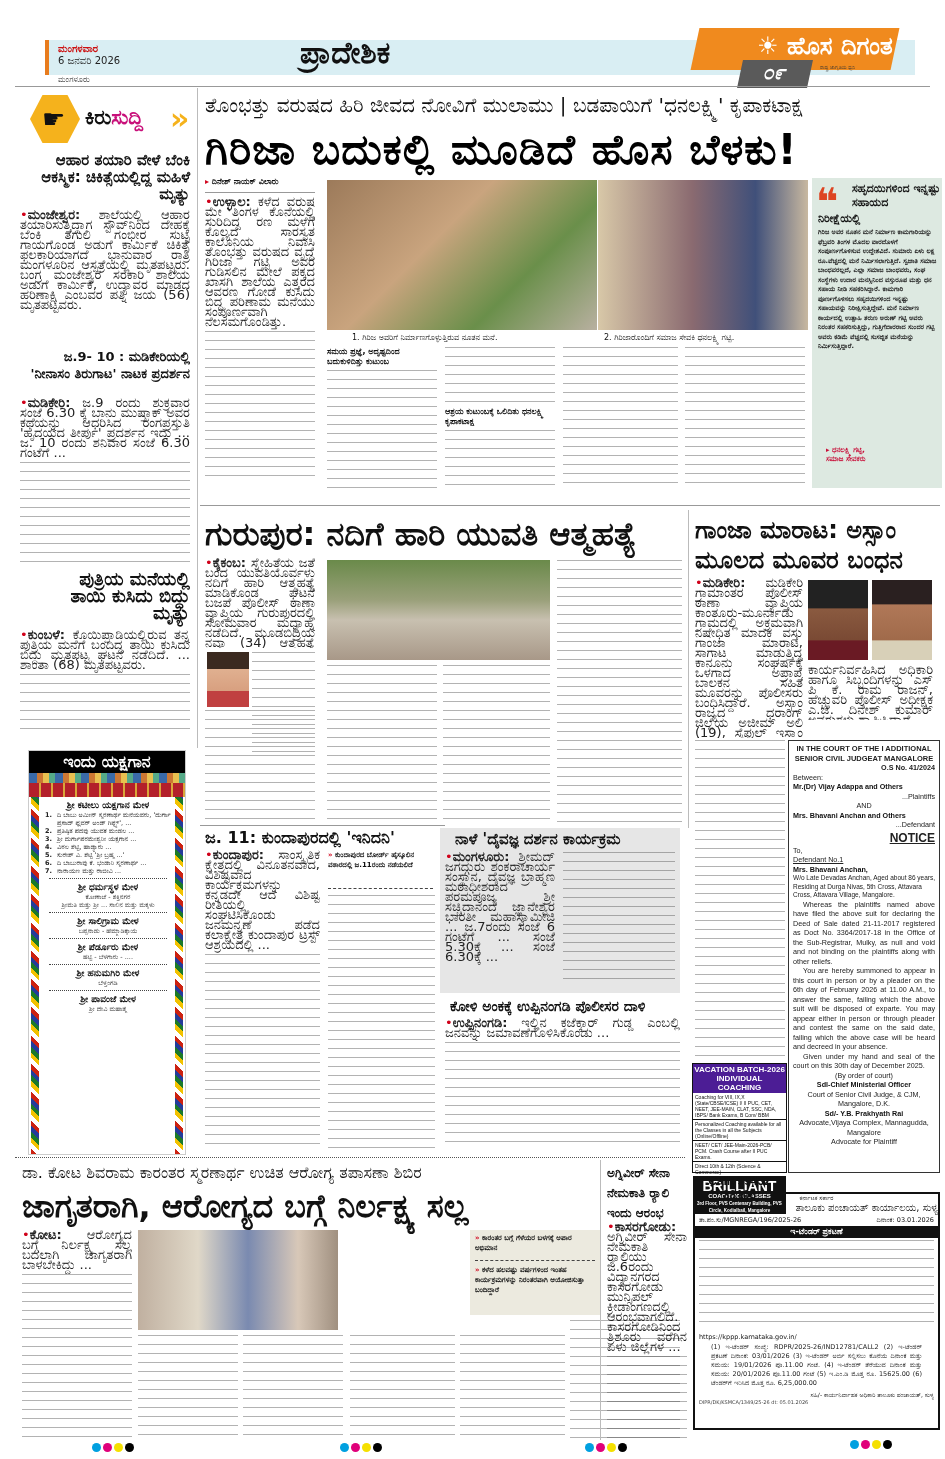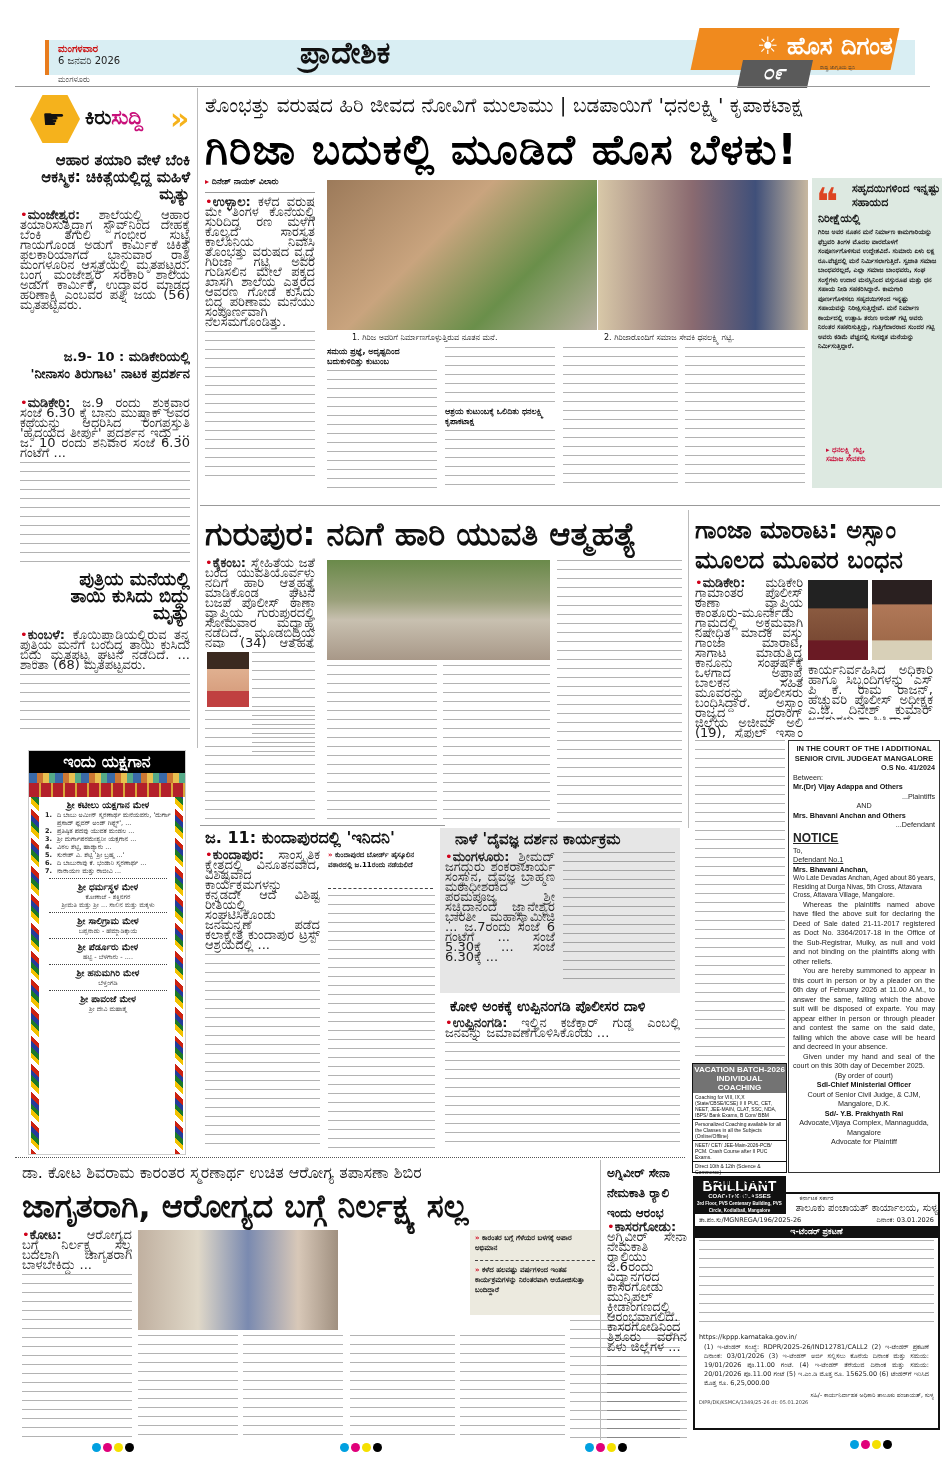--- a/index.html
+++ b/index.html
@@ -53,25 +53,25 @@
 .yk-h{font-size:9px;text-align:center;font-weight:bold;margin-top:3px}
 .yk-i{font-size:6.5px;line-height:8px;padding-left:14px;position:relative;color:#222}
 .yk-i b{position:absolute;left:2px;top:0}
 .yk-s{font-size:6.5px;text-align:center;color:#333;line-height:8px}
 .dots{border-top:1px dotted #444;margin:3px 6px}
 
 #notice{left:788px;top:740px;width:152px;height:433px;border:1px solid #333;padding:3px 4px;font-family:"Liberation Sans",sans-serif;font-size:7.2px;line-height:9.5px;color:#222}
 #notice .c{text-align:center;font-weight:bold;font-size:7.5px}
 #notice .r{text-align:right}
 #notice b{color:#111}
-#notice .nt{text-align:left;font-size:12px;font-weight:bold;text-decoration:underline;line-height:16px}
+#notice .nt{text-align:right;font-size:12px;font-weight:bold;text-decoration:underline;line-height:16px}
 #notice p{text-align:justify}
 
 #ad{left:692px;top:1063px;width:95px;height:110px;border:1px solid #111;font-family:"Liberation Sans",sans-serif}
-#ad .hd{background:#737373;color:#fff;font-size:8px;font-weight:bold;text-align:center;line-height:9px;padding:1px}
+#ad .hd{background:#4c1d95;color:#fff;font-size:8px;font-weight:bold;text-align:center;line-height:9px;padding:1px}
 #ad .ln{font-size:5px;line-height:6px;border-bottom:1px solid #111;padding:1px 2px;color:#111}
 #ad .br{background:#111;color:#fff;text-align:center;font-size:14px;font-weight:bold;line-height:14px;padding-top:2px}
 #ad .br small{display:block;font-size:6px;line-height:7px}
 #call{left:692px;top:1174px;width:95px;font-family:"Liberation Sans",sans-serif;font-size:12px;font-weight:bold;text-align:center}
 
 #tender{left:693px;top:1192px;width:247px;height:238px;border:2px solid #111;font-size:6.5px}
 #tender .hdbar{background:#111;color:#fff;text-align:center;font-size:8px;font-weight:bold;line-height:12px}
 .cmyk{position:absolute;width:9px;height:9px;border-radius:50%}
 </style>
 </head>
@@ -297,21 +297,21 @@
   <div style="text-align:right;font-size:10px;font-weight:normal">ತಾಲೂಕು ಪಂಚಾಯತ್ ಕಾರ್ಯಾಲಯ, ಸುಳ್ಯ</div>
   <div style="display:flex;justify-content:space-between;padding:2px 4px;font-size:6.5px">
       <span>ತಾ.ಪಂ.ಸು/MGNREGA/196/2025-26</span>
       <span>ದಿನಾಂಕ: 03.01.2026</span>
     </div>
   <div class="hdbar">ಇ-ಟೆಂಡರ್ ಪ್ರಕಟಣೆ</div>
   <div class="txt" style="padding:2px 4px;height:95px;font-size:6.5px">
       <div class="filler" style="height:88px"></div>
     </div>
   <div style="padding:0 4px;font-size:6.5px">https://kppp.karnataka.gov.in/</div>
-  <div class="txt" style="padding:2px 9px;font-size:6.5px;line-height:9px;height:50px">(1) ಇ-ಟೆಂಡರ್ ಸಂಖ್ಯೆ: RDPR/2025-26/IND12781/CALL2 (2) ಇ-ಟೆಂಡರ್ ಪ್ರಕಟಣೆ ದಿನಾಂಕ: 03/01/2026 (3) ಇ-ಟೆಂಡರ್ ಅರ್ಜಿ ಸಲ್ಲಿಸಲು ಕೊನೆಯ ದಿನಾಂಕ ಮತ್ತು ಸಮಯ: 19/01/2026 ಪೂ.11.00 ಗಂಟೆ. (4) ಇ-ಟೆಂಡರ್ ತೆರೆಯುವ ದಿನಾಂಕ ಮತ್ತು ಸಮಯ: 20/01/2026 ಪೂ.11.00 ಗಂಟೆ (5) ಇ.ಎಂ.ಡಿ ಮೊತ್ತ ರೂ. 15625.00 (6) ಟೆಂಡರ್‌ಗೆ ಇರಿಸಿದ ಮೊತ್ತ ರೂ. 6,25,000.00</div>
+  <div class="txt" style="padding:2px 16px;font-size:6.5px;line-height:9px;height:50px">(1) ಇ-ಟೆಂಡರ್ ಸಂಖ್ಯೆ: RDPR/2025-26/IND12781/CALL2 (2) ಇ-ಟೆಂಡರ್ ಪ್ರಕಟಣೆ ದಿನಾಂಕ: 03/01/2026 (3) ಇ-ಟೆಂಡರ್ ಅರ್ಜಿ ಸಲ್ಲಿಸಲು ಕೊನೆಯ ದಿನಾಂಕ ಮತ್ತು ಸಮಯ: 19/01/2026 ಪೂ.11.00 ಗಂಟೆ. (4) ಇ-ಟೆಂಡರ್ ತೆರೆಯುವ ದಿನಾಂಕ ಮತ್ತು ಸಮಯ: 20/01/2026 ಪೂ.11.00 ಗಂಟೆ (5) ಇ.ಎಂ.ಡಿ ಮೊತ್ತ ರೂ. 15625.00 (6) ಟೆಂಡರ್‌ಗೆ ಇರಿಸಿದ ಮೊತ್ತ ರೂ. 6,25,000.00</div>
   <div style="text-align:right;padding:0 4px;font-size:6px">ಸಹಿ/- ಕಾರ್ಯನಿರ್ವಾಹಕ ಅಧಿಕಾರಿ ತಾಲೂಕು ಪಂಚಾಯತ್, ಸುಳ್ಯ</div>
   <div style="padding:0 4px;font-size:5px;color:#444">DIPR/DK/KSMCA/1349/25-26 dt: 05.01.2026</div>
 </div>
 
 <div class="cmyk" style="left:92px;top:1443px;background:#00a0e0"></div>
 <div class="cmyk" style="left:103px;top:1443px;background:#e0007a"></div>
 <div class="cmyk" style="left:114px;top:1443px;background:#f5e000"></div>
 <div class="cmyk" style="left:125px;top:1443px;background:#000"></div>
 <div class="cmyk" style="left:340px;top:1443px;background:#00a0e0"></div>
 <div class="cmyk" style="left:351px;top:1443px;background:#e0007a"></div>

